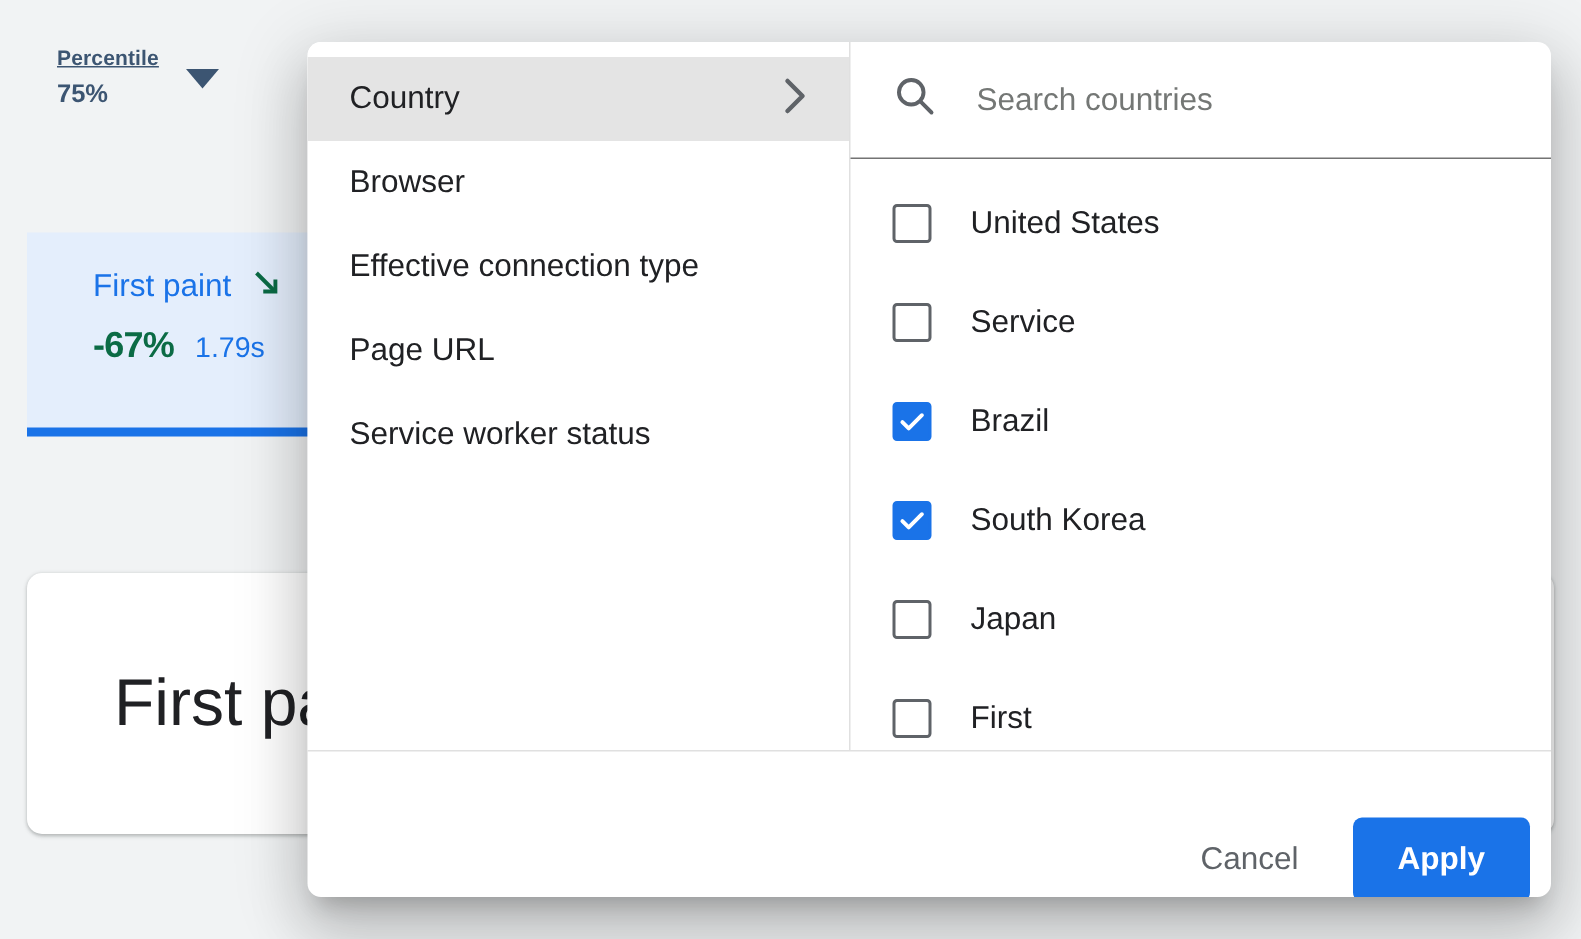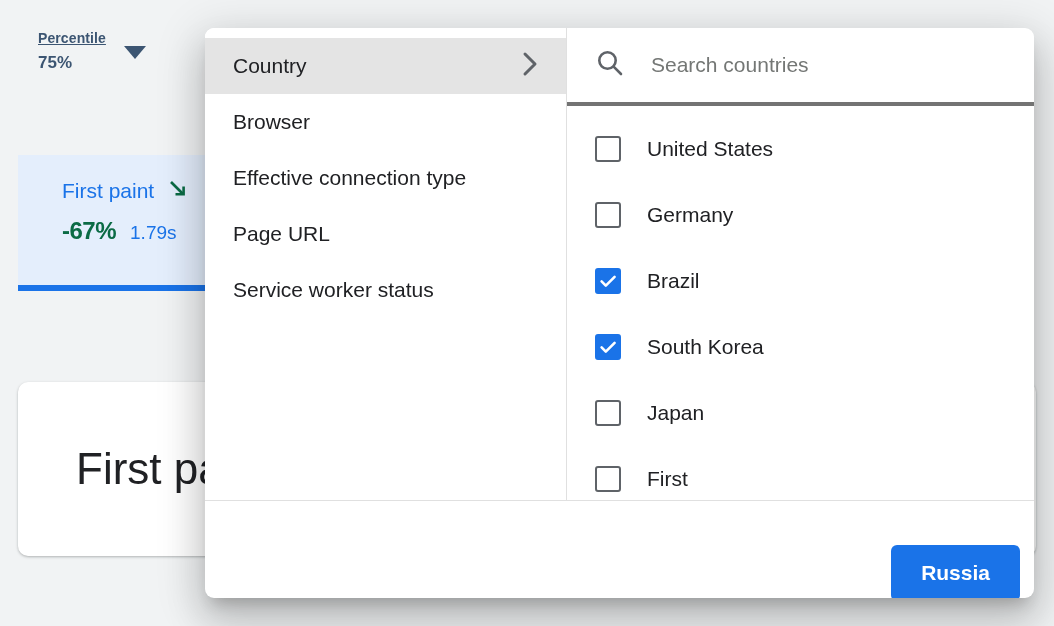--- a/index.html
+++ b/index.html
@@ -180,21 +180,21 @@
   .value-pane {
     flex: 1;
     display: flex;
     flex-direction: column;
     min-width: 0;
   }
   .search-row {
     height: 78px;
     display: flex;
     align-items: center;
-    border-bottom: 4px solid #737373;
+    border-bottom: 1px solid #737373;
     padding: 0 24px 0 28px;
     box-sizing: border-box;
     flex: none;
   }
   .search-input {
     border: none;
     outline: none;
     font-size: 21px;
     color: #202124;
     font-family: "Liberation Sans", sans-serif;
@@ -358,21 +358,21 @@
 
         <div class="checkbox-list">
 
           <div class="checkbox-item">
             <span class="cbox off"></span>
             <span class="checkbox-label">United States</span>
           </div>
 
           <div class="checkbox-item">
             <span class="cbox off"></span>
-            <span class="checkbox-label">Germany</span>
+            <span class="checkbox-label">Service</span>
           </div>
 
           <div class="checkbox-item">
             <span class="cbox on">
               <svg width="20" height="20" viewBox="0 0 20 20" aria-hidden="true">
                 <path d="M3.6 10.4 L7.8 14.6 L16.6 5.8" stroke="#ffffff" stroke-width="2.6" fill="none" stroke-linecap="round" stroke-linejoin="round"></path>
               </svg>
             </span>
             <span class="checkbox-label">Brazil</span>
           </div>
@@ -394,17 +394,18 @@
           <div class="checkbox-item">
             <span class="cbox off"></span>
             <span class="checkbox-label">First</span>
           </div>
 
         </div>
       </div>
     </div>
 
     <div class="dialog-footer">
-      <button class="btn-apply">Russia</button>
+      <button class="btn-cancel">Cancel</button>
+      <button class="btn-apply">Apply</button>
     </div>
 
   </div>
 </div>
 
 </body></html>

